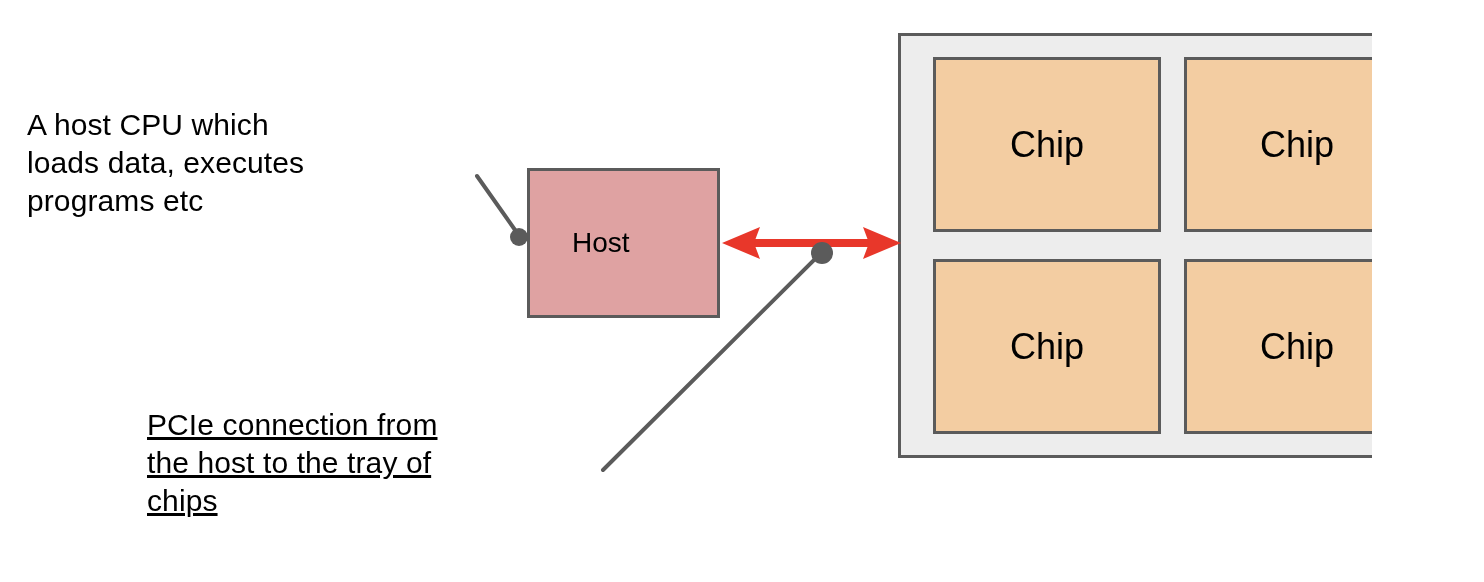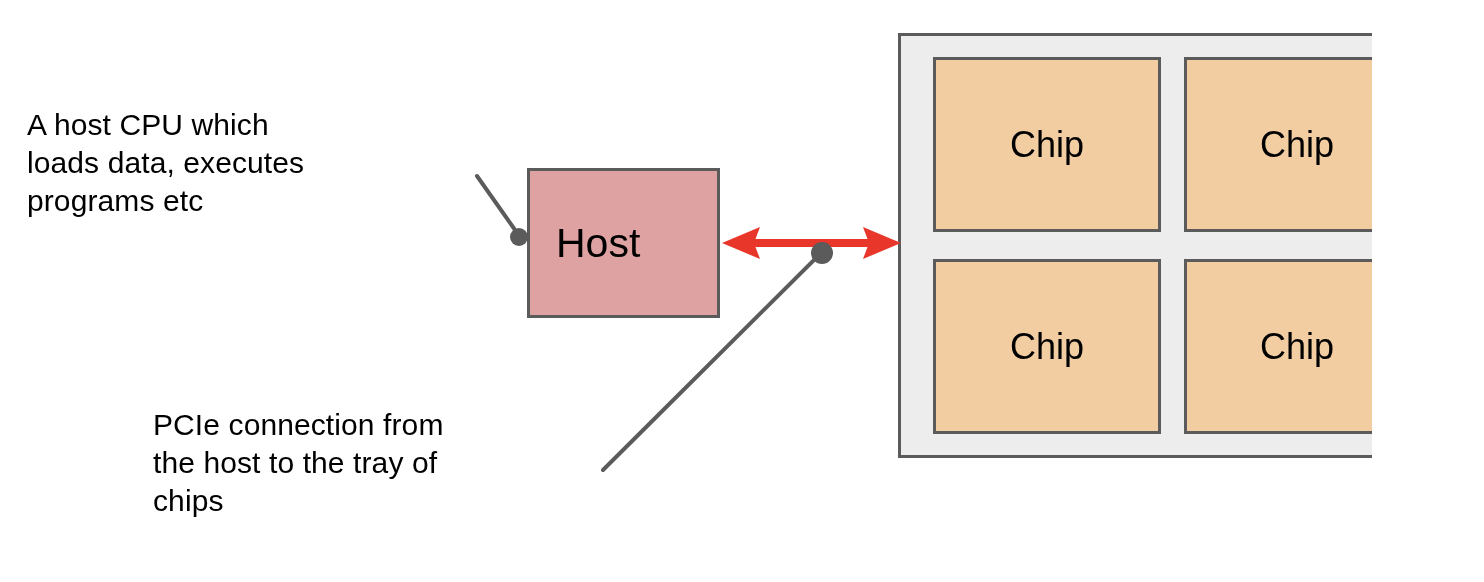--- a/index.html
+++ b/index.html
@@ -27,44 +27,46 @@
     font-size: 30px;
     line-height: 38px;
     white-space: pre;
     letter-spacing: 0.1px;
   }
   #annot-host {
     left: 27px;
     top: 106px;
   }
   #annot-pcie {
-    left: 153px;
+    left: 147px;
     top: 406px;
+    text-decoration: underline;
   }
 
   
   #host-box {
     position: absolute;
     left: 527px;
     top: 168px;
     width: 193px;
     height: 150px;
     box-sizing: border-box;
     background: #dfa2a2;
     border: 3px solid #5b5b5b;
     display: flex;
     align-items: center;
     justify-content: flex-start;
   }
   #host-label {
-    font-size: 41px;
+    font-size: 28px;
     color: #000000;
     padding-left: 26px;
     font-family: "Liberation Sans", sans-serif;
     line-height: 1;
+    margin-left: 16px;
   }
 
   
   #chip-tray {
     position: absolute;
     left: 898px;
     top: 33px;
     width: 548px;
     height: 425px;
     box-sizing: border-box;

